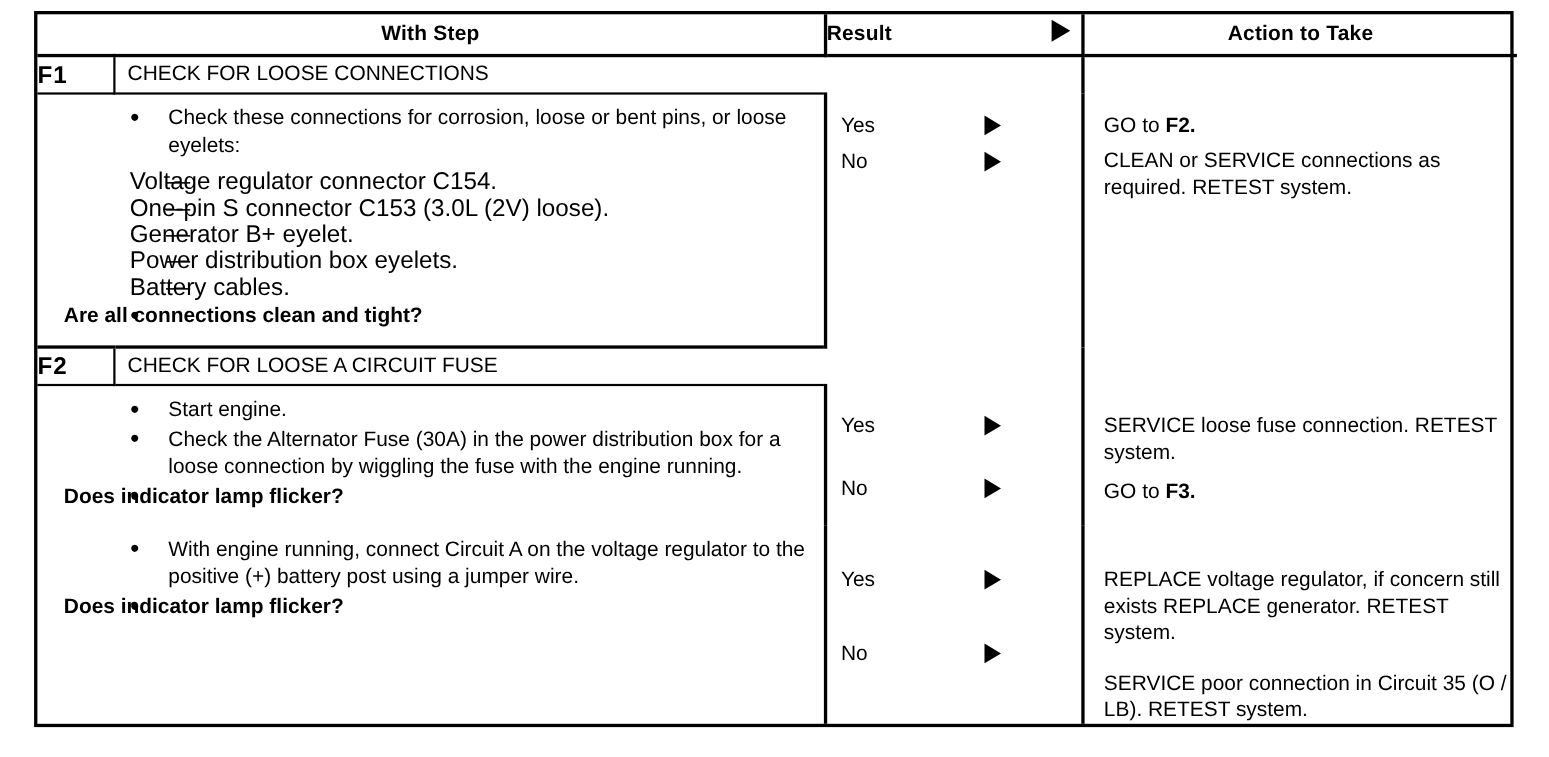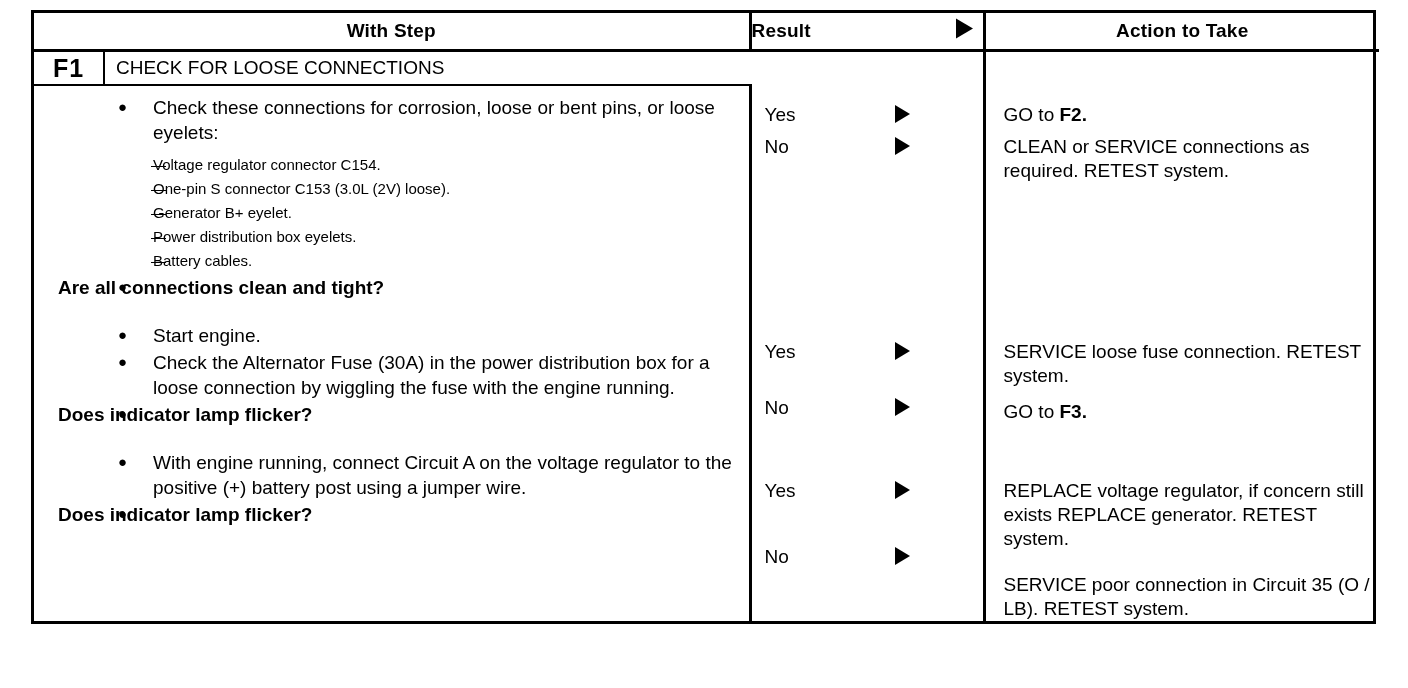--- a/index.html
+++ b/index.html
@@ -91,23 +91,22 @@
     border-left-width: 15px;
   }
 
   
   .title-row td {
     padding: 0;
     vertical-align: middle;
     height: 32px;
   }
   .title-row .t-code {
-    text-align: center;
     font-weight: bold;
-    font-size: 25px;
+    font-size: 22px;
     border-right: 2px solid #000;
     border-bottom: 2px solid #000;
     letter-spacing: 1px;
   }
   .title-row .t-name {
     font-size: 19px;
     padding-left: 11px;
     border-bottom: 2px solid #000;
     white-space: nowrap;
   }
@@ -164,22 +163,22 @@
     padding-left: 24px;
   }
 
   ul.dlist {
     list-style: none;
     margin: 8px 0 2px 0;
     padding: 0;
   }
   ul.dlist > li {
     position: relative;
-    padding-left: 119px;
-    font-size: 15px;
+    padding-left: 84px;
+    font-size: 22px;
     line-height: 24px;
   }
   ul.dlist > li::before {
     content: "\2014";
     position: absolute;
     left: 117px;
     top: 0;
   }
 
   
@@ -286,20 +285,26 @@
           <td class="b-action">
             <div class="pad-t-18"></div>
             <div class="act-text">
               <span>GO to </span><b>F2.</b>
             </div>
             <div class="pad-t-8"></div>
             <div class="act-text">CLEAN or SERVICE connections as required. RETEST system.</div>
           </td>
         </tr>
 
+        <tr class="title-row sep-top">
+          <td class="t-code">F2</td>
+          <td class="t-name">CHECK FOR LOOSE A CIRCUIT FUSE</td>
+          <td class="t-result"></td>
+          <td class="t-action"></td>
+        </tr>
 
         <tr class="body-row">
           <td class="b-step" colspan="2">
             <ul class="blist">
               <li>Start engine.</li>
               <li>Check the Alternator Fuse (30A) in the power distribution box for a loose connection by wiggling the fuse with the engine running.</li>
               <li class="bold">Does indicator lamp flicker?</li>
             </ul>
           </td>
 

